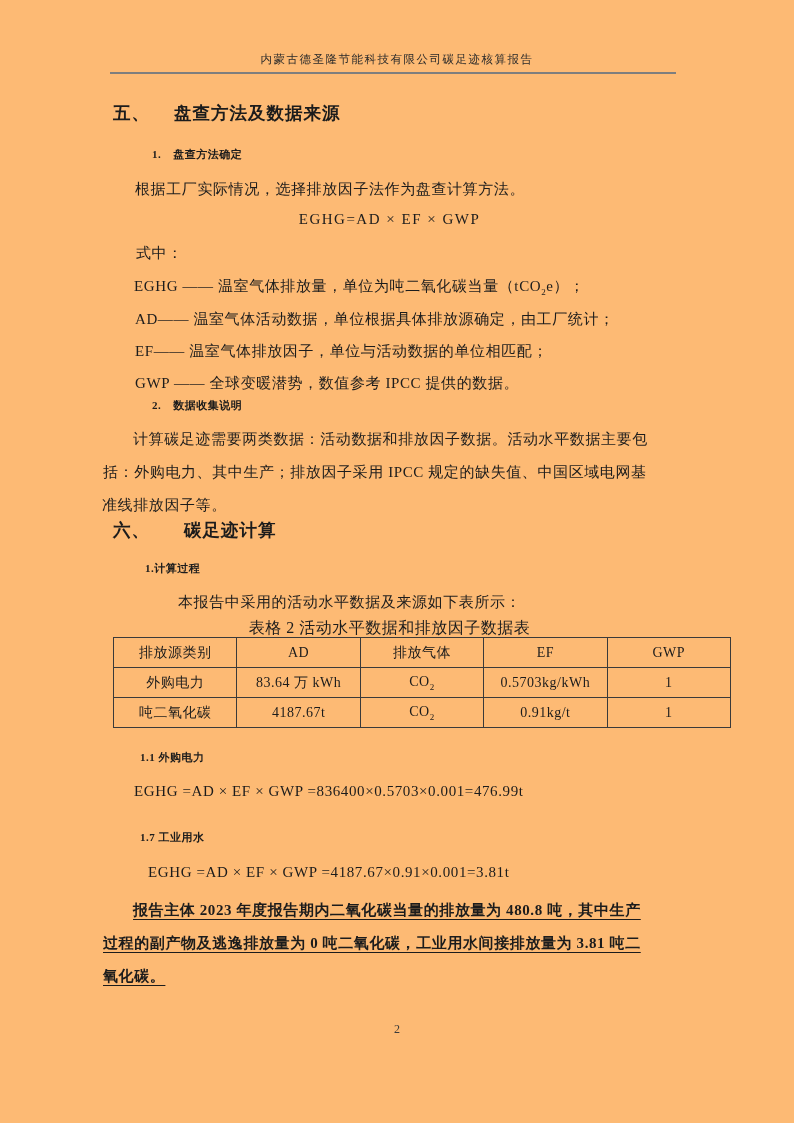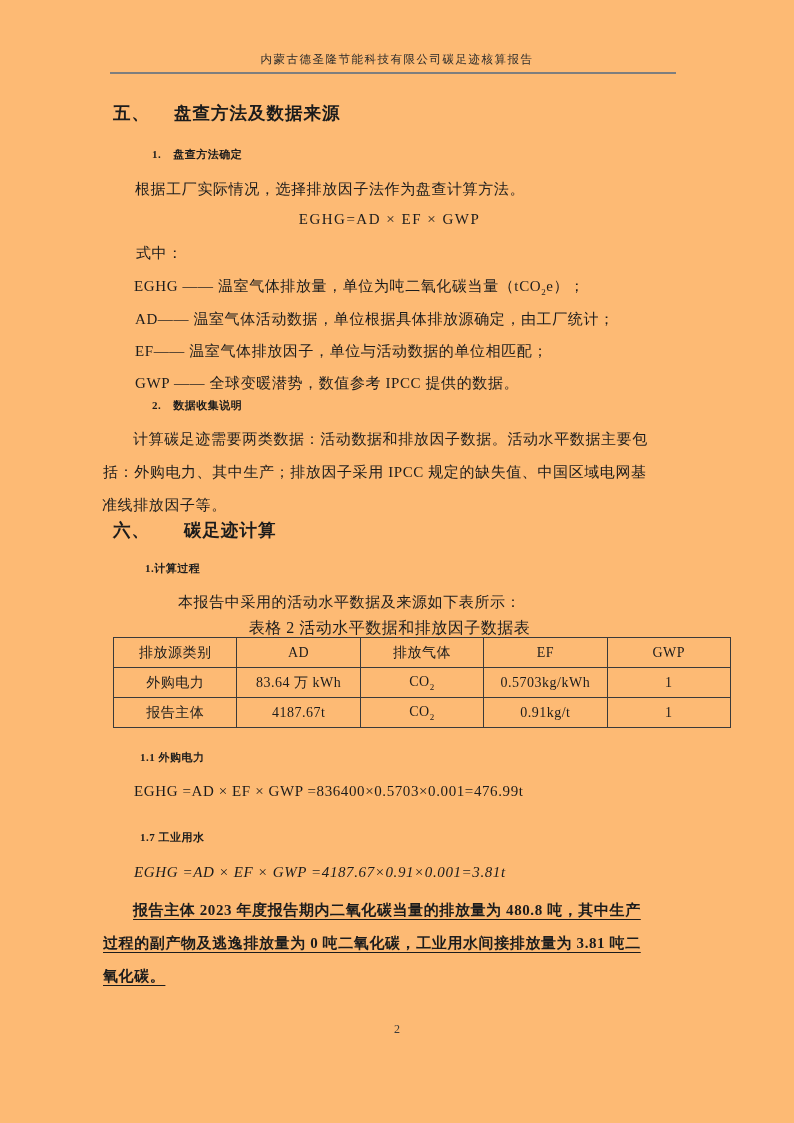--- a/index.html
+++ b/index.html
@@ -96,34 +96,34 @@
     </thead>
     <tbody>
       <tr>
         <td>外购电力</td>
         <td>83.64 万 kWh</td>
         <td><span>CO</span><span class="sub">2</span></td>
         <td>0.5703kg/kWh</td>
         <td>1</td>
       </tr>
       <tr>
-        <td>报告主体</td>
+        <td>吨二氧化碳</td>
         <td>4187.67t</td>
         <td><span>CO</span><span class="sub">2</span></td>
         <td>0.91kg/t</td>
         <td>1</td>
       </tr>
     </tbody>
   </table>
 
   <div class="abs h2" style="top:750px;left:140px;">1.1 外购电力</div>
   <div class="abs body-txt" style="top:783px;left:134px;">EGHG =AD × EF × GWP =836400×0.5703×0.001=476.99t</div>
 
   <div class="abs h2" style="top:830px;left:140px;">1.7 工业用水</div>
-  <div class="abs body-txt" style="top:864px;left:134px;font-style:italic;">EGHG =AD × EF × GWP =4187.67×0.91×0.001=3.81t</div>
+  <div class="abs body-txt" style="top:864px;left:148px;">EGHG =AD × EF × GWP =4187.67×0.91×0.001=3.81t</div>
 
   <div class="abs body-txt underlined" style="top:901px;left:133px;">报告主体 2023 年度报告期内二氧化碳当量的排放量为 480.8 吨，其中生产</div>
   <div class="abs body-txt underlined" style="top:934px;left:103px;">过程的副产物及逃逸排放量为 0 吨二氧化碳，工业用水间接排放量为 3.81 吨二</div>
   <div class="abs body-txt underlined" style="top:967px;left:103px;">氧化碳。</div>
 
   <div class="abs footer-num">2</div>
 
 </div>
 
 </body></html>

